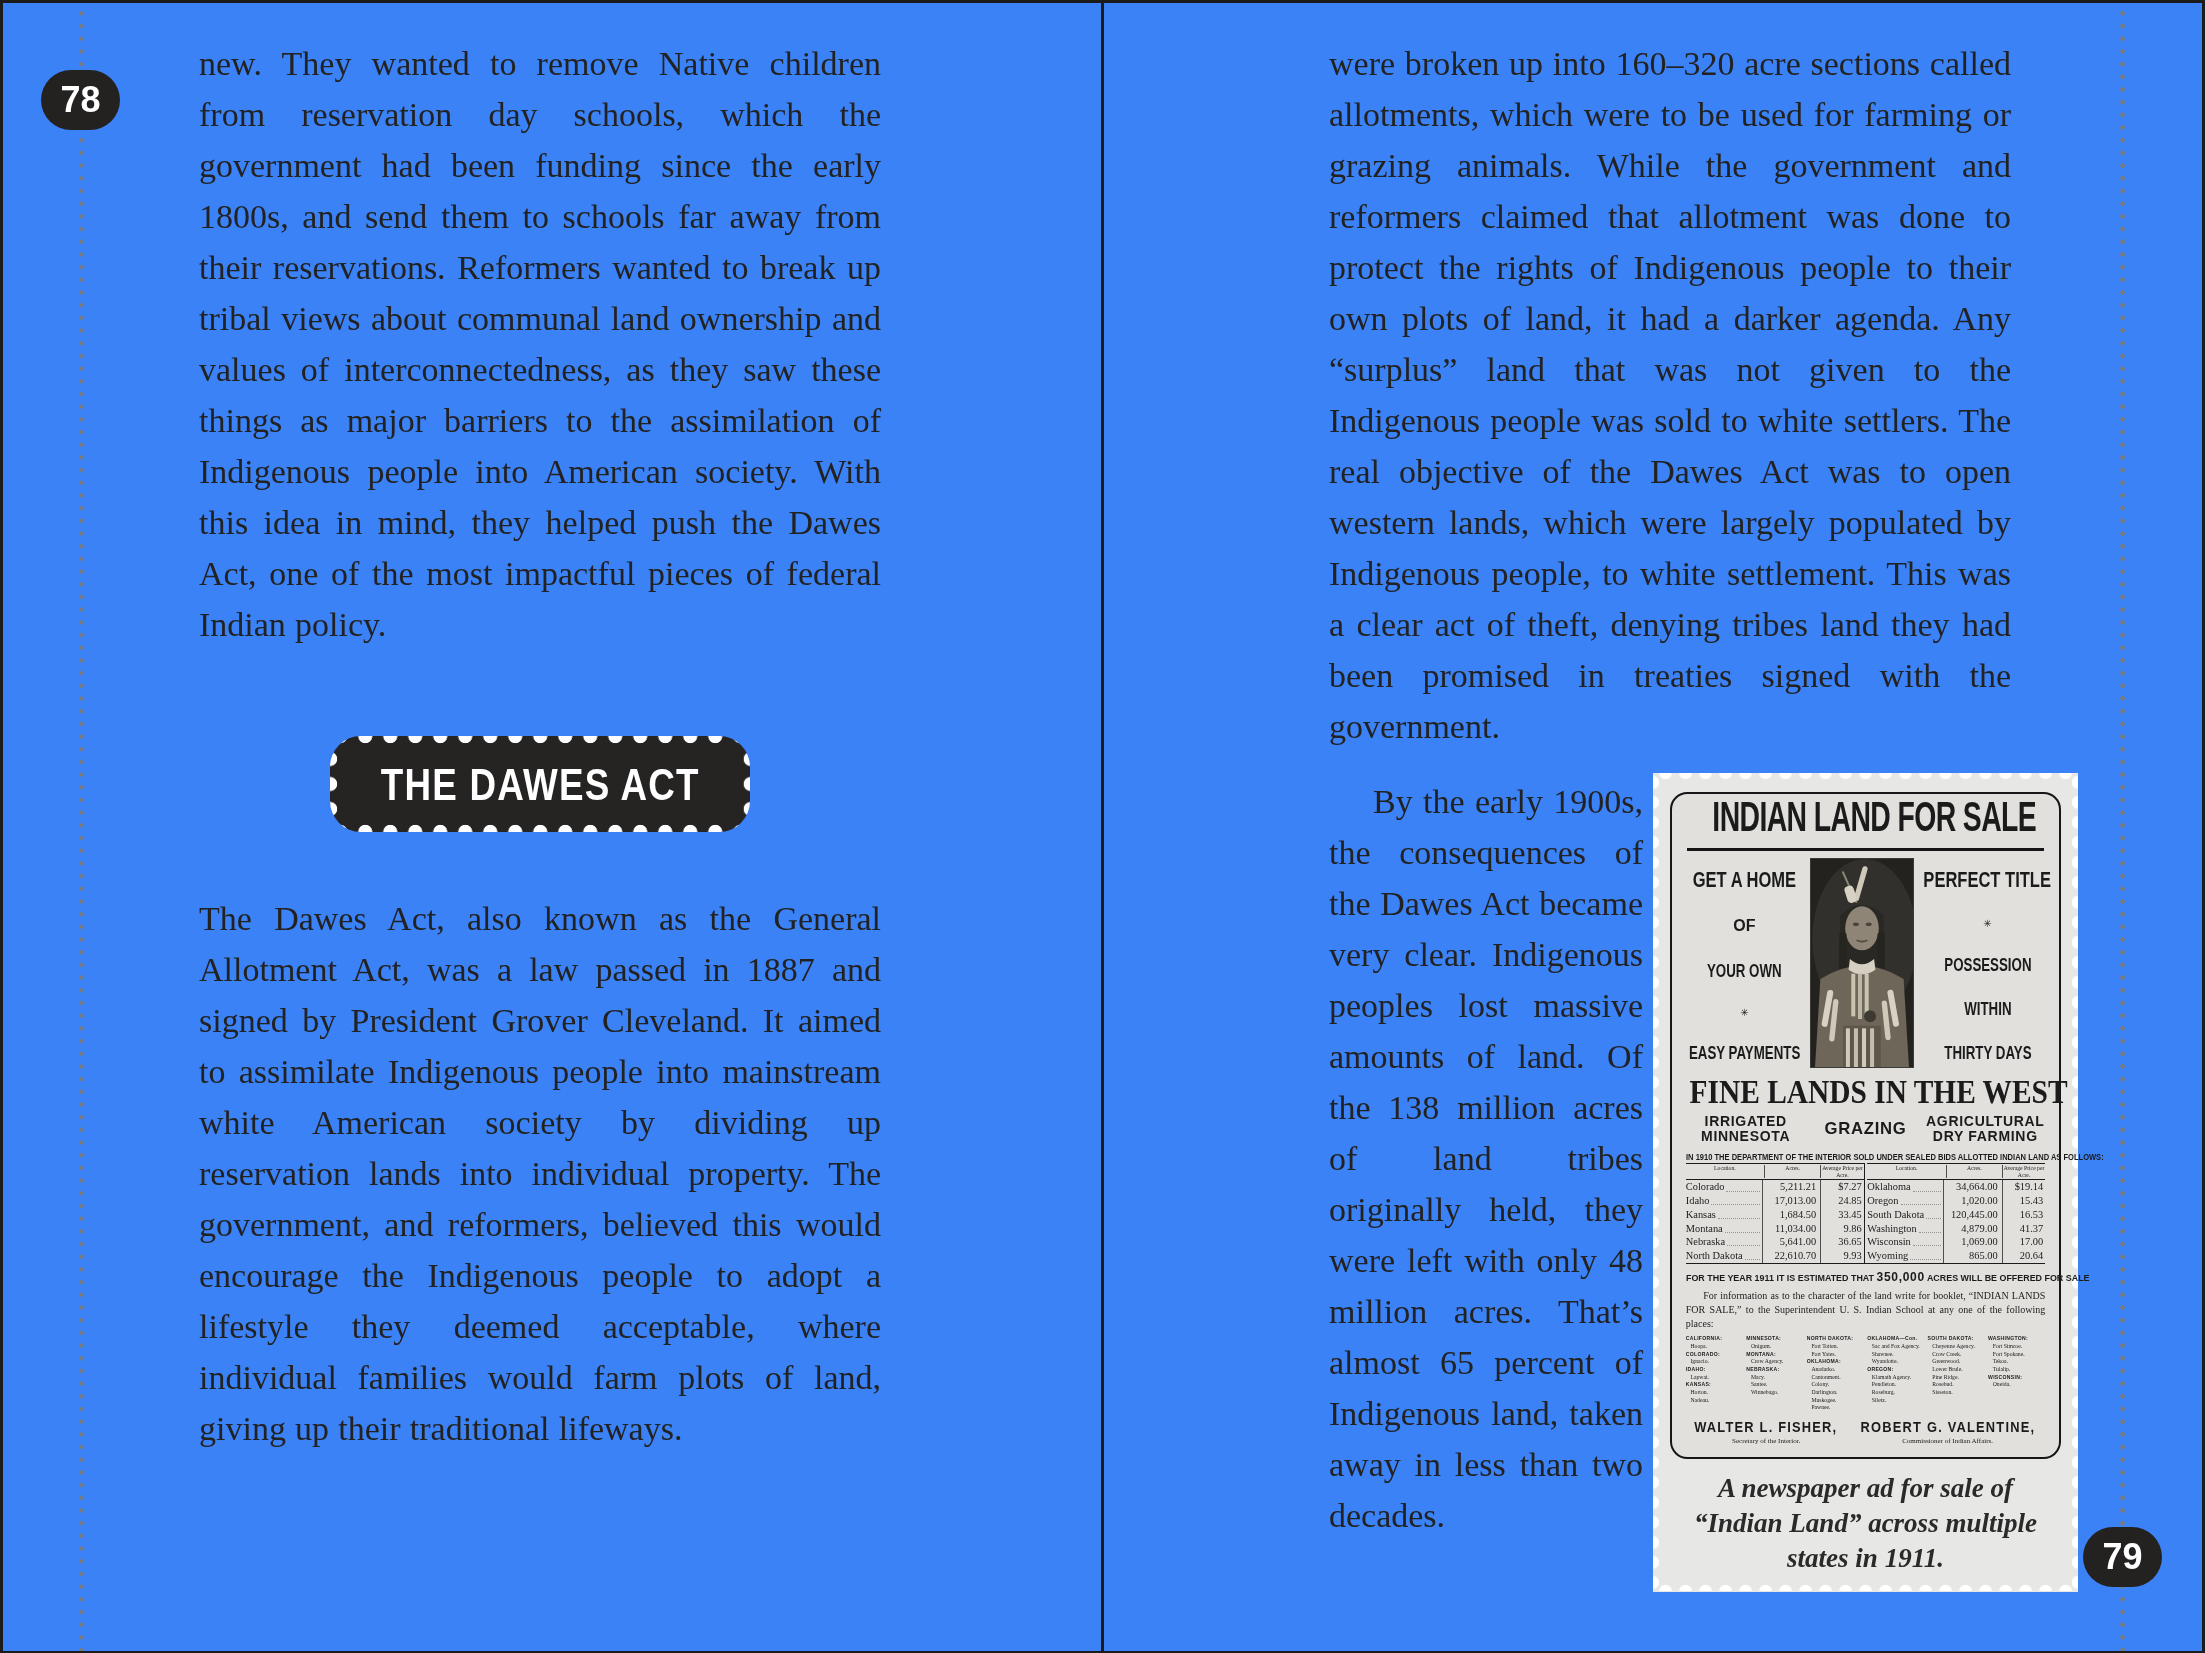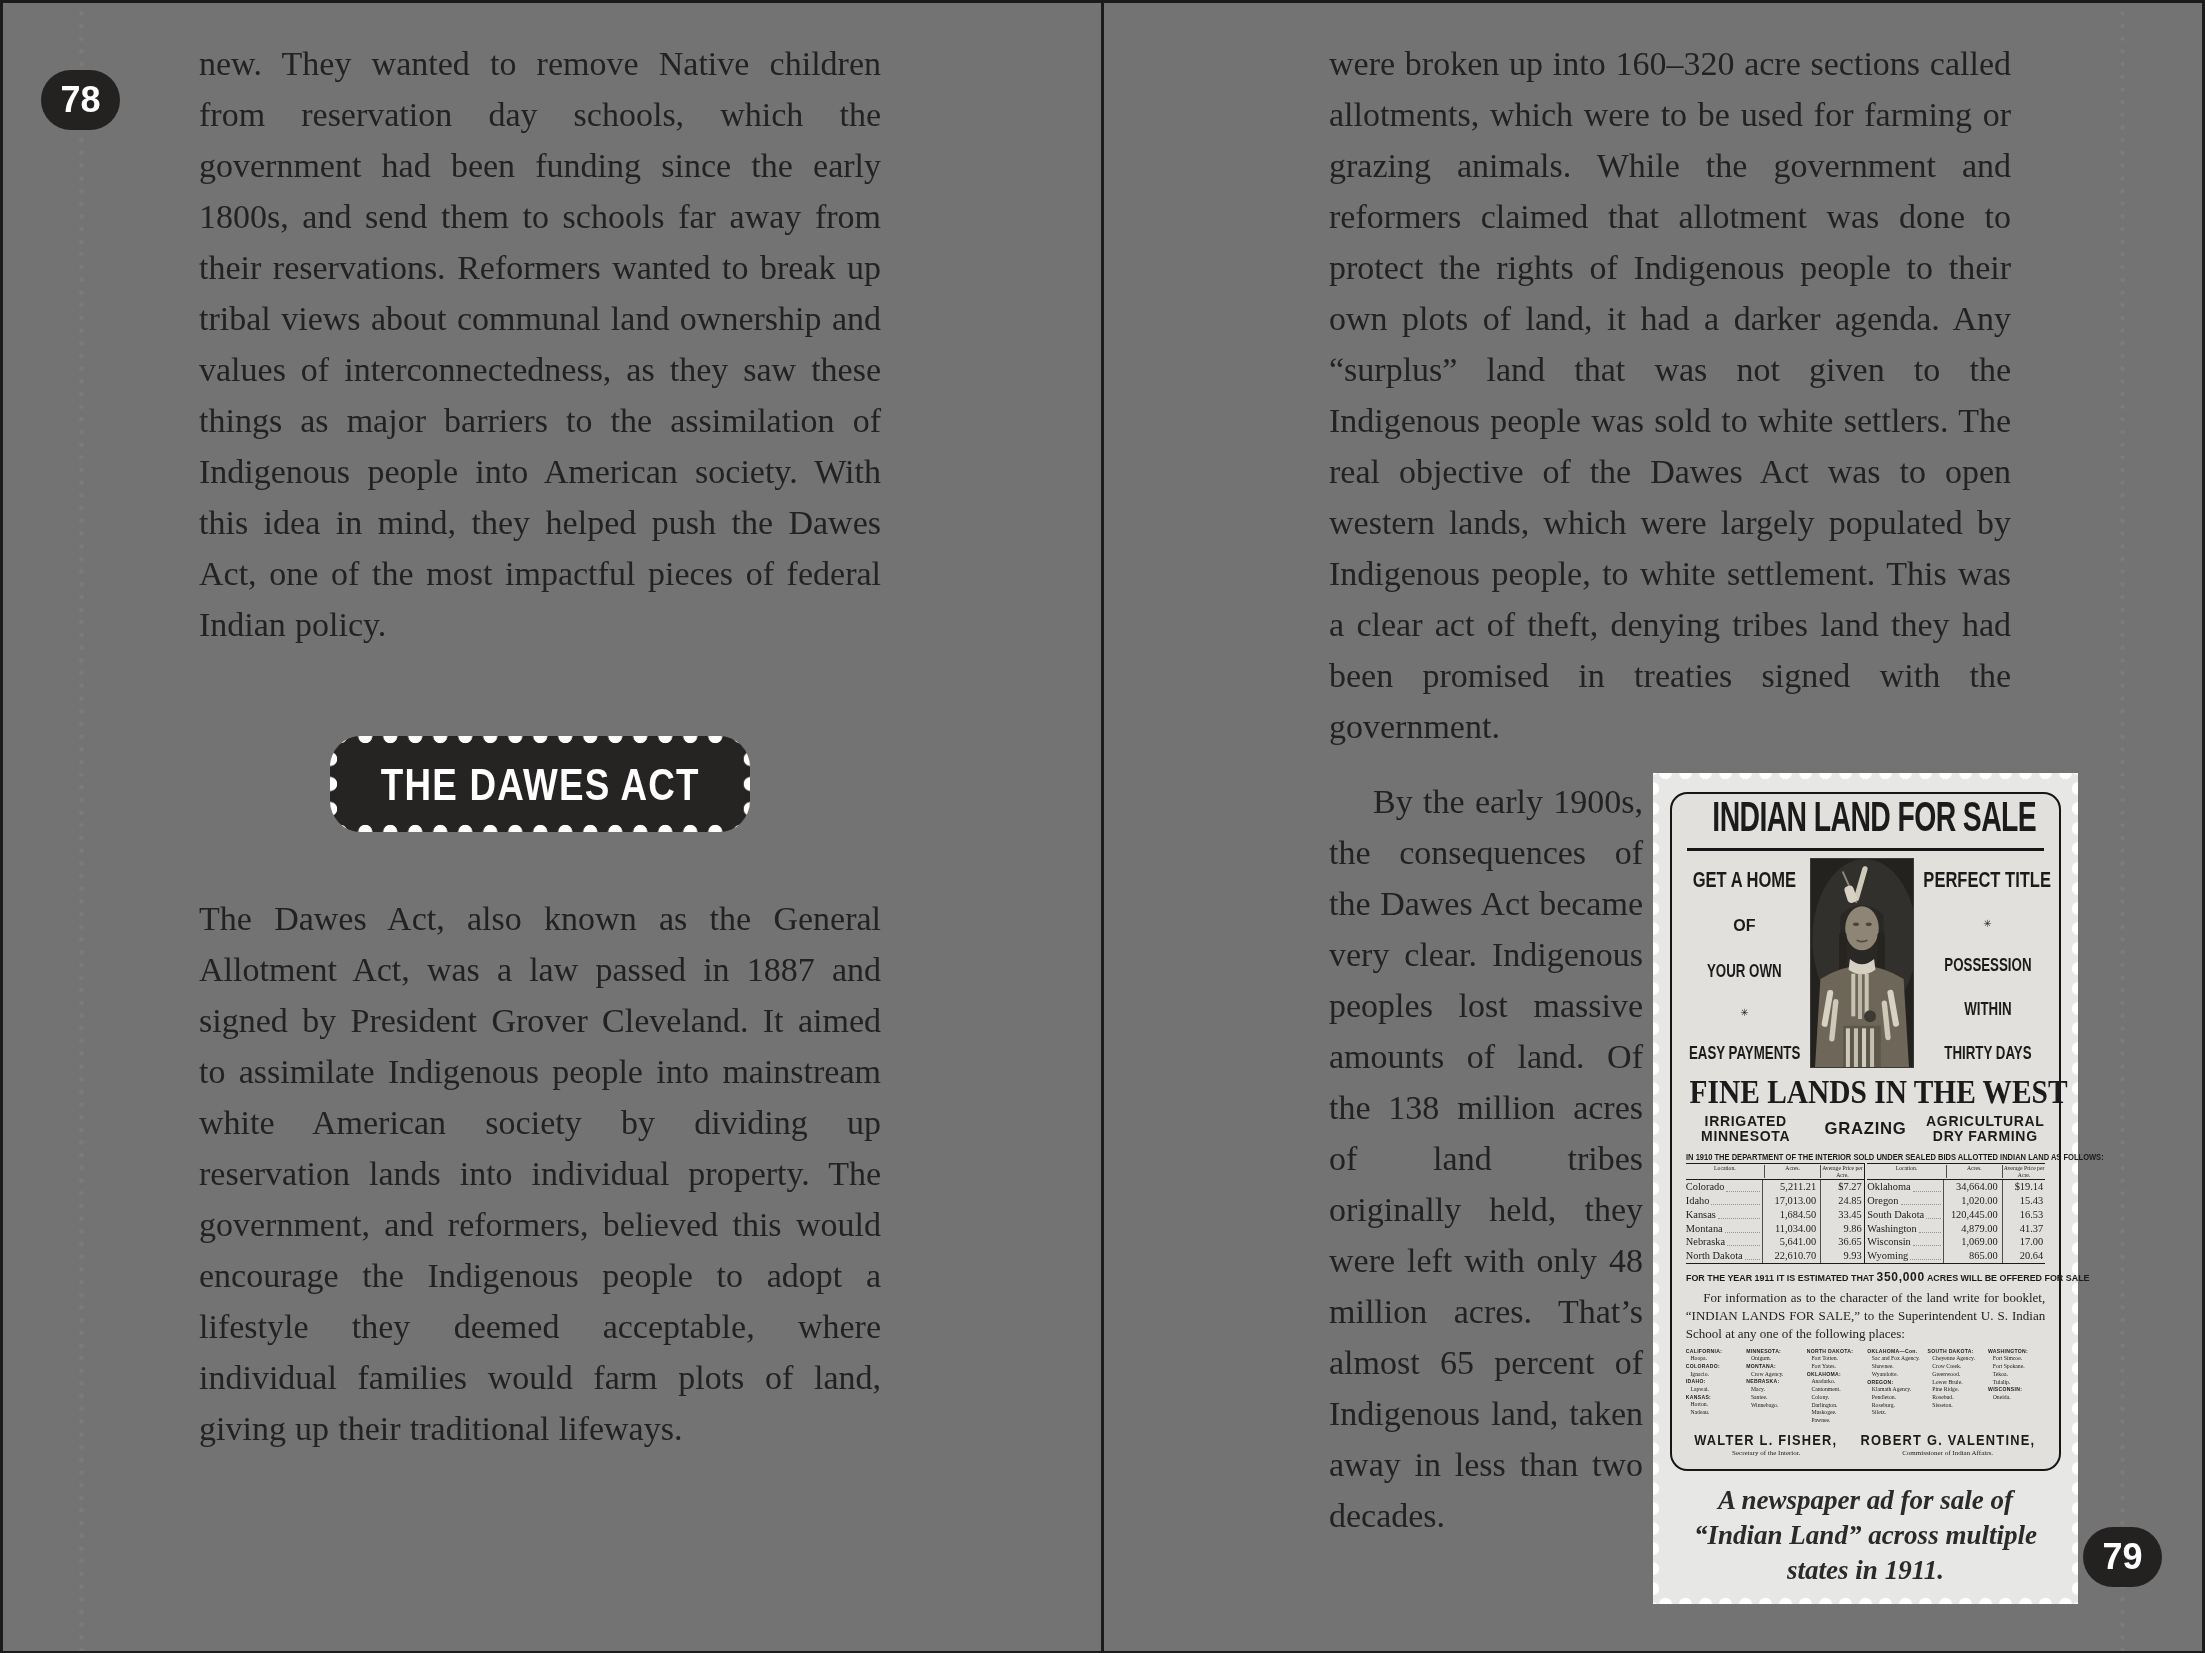--- a/index.html
+++ b/index.html
@@ -1,17 +1,17 @@
 <!DOCTYPE html>
 <html style="font-size:10.7px"><head>
 <meta charset="utf-8">
 <style>
   html,body{margin:0;padding:0;background:#ffffff;}
   .spread{
-    position:relative; width:2205px; height:1654px; background:#737373;
+    position:relative; width:2205px; height:1654px; background:#3b82f6;
     border:3.3px solid #1b1b1b; box-sizing:border-box; overflow:hidden;
     font-family:"Liberation Serif", serif; color:#1f1f1f;
   }
   .spine{position:absolute; left:1098px; top:0; bottom:0; width:3.3px; background:#1b1b1b;}
   .dot-rule{
     position:absolute; top:4px; bottom:0; width:4.7px;
     background-image:radial-gradient(circle 2.1px at 50% 50%, #7b7b7b 2px, rgba(0,0,0,0) 2.3px);
     background-size:4.7px 12.7px; background-repeat:repeat-y;
   }
   #rule-left{left:76px;} #rule-right{left:2117px;}
@@ -120,21 +120,21 @@
   .td-loc i{font-style:normal; white-space:nowrap;}
   .td-loc .leader{flex:1; border-bottom:1.1px dotted #97958f; margin:0 2px 2.7px 2px; min-width:2.7px;}
   .td-acres{flex:1.05; text-align:right; padding-right:4px; border-left:0.7px solid #4e4e4c; white-space:nowrap;}
   .td-price{flex:.8; text-align:right; padding-right:2px; border-left:0.7px solid #4e4e4c; white-space:nowrap;}
   .ad-estimate{
     margin-top:6px; font-weight:700; font-size:9.4px; white-space:nowrap;
     transform:scaleX(.95); transform-origin:left center; letter-spacing:0px;
   }
   .ad-estimate b{font-size:12.7px; letter-spacing:0.7px;}
   .ad-info{
-    margin-top:4.7px; font-family:"Liberation Serif", serif; font-size:13px;
+    margin-top:4.7px; font-family:"Liberation Serif", serif; font-size:10px;
     line-height:1.4; text-align:justify; text-indent:17.4px; color:#222;
   }
   .agencies{display:flex; gap:3.3px; margin-top:4.7px; font-family:"Liberation Serif", serif;}
   .ag-col{flex:1; min-width:0;}
   .ag-h{font:700 5.1px/1.5 "Liberation Sans", sans-serif; letter-spacing:0.3px; white-space:nowrap;}
   .ag-p{font-size:5.7px; line-height:1.35; padding-left:4.7px; white-space:nowrap;}
   .ad-signs{display:flex; justify-content:space-between; margin-top:8px; padding:0 2.7px;}
   .sig{text-align:center;}
   .sig-name{font:700 14px/1.1 "Liberation Sans", sans-serif; letter-spacing:1.3px; white-space:nowrap; transform:scale(.92,1.05);}
   .sig-title{font-family:"Liberation Serif", serif; font-size:7px; margin-top:1.3px;}

